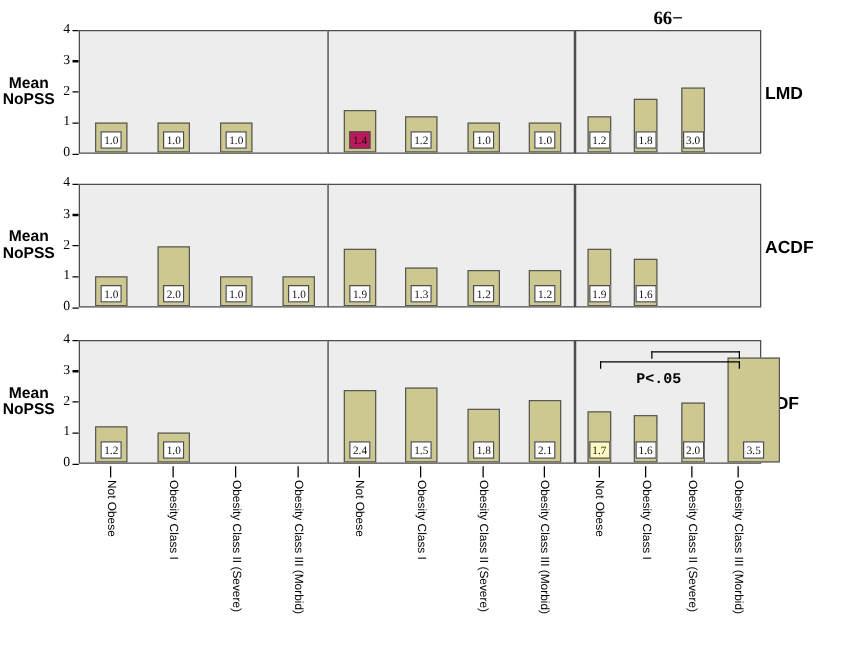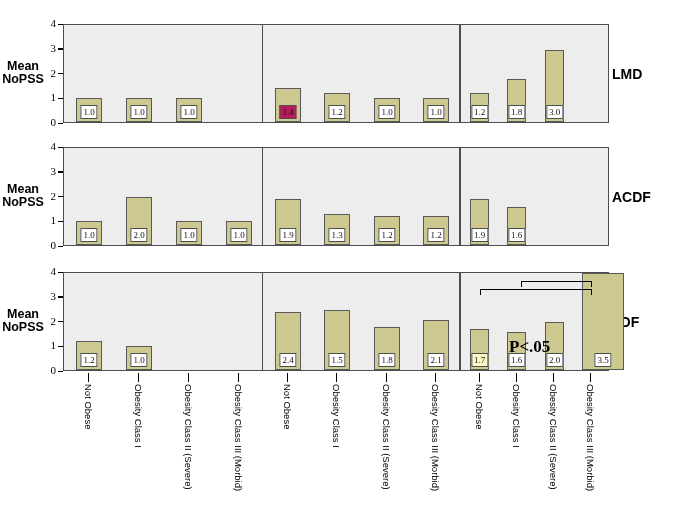--- a/index.html
+++ b/index.html
@@ -152,33 +152,33 @@
   
   .sig-bracket {
     position: absolute;
     border: 1.3px solid #000;
     border-bottom: none;
     box-sizing: border-box;
     background: transparent;
   }
   .sig-text {
     position: absolute;
-    font-family: Liberation Serif, serif;
+    font-family: Liberation Mono, monospace;
     font-weight: bold;
-    font-size: 17px;
+    font-size: 12px;
     line-height: 16px;
     color: #000;
     white-space: nowrap;
-    margin-top: 44px;
   }
 </style>
 </head>
 <body>
 
 <div id="chart-root">
+    <div class="col-header" style="left: 460px; width: 149px;">66−</div>
     <div class="row-label" style="top: 65.5px;">LMD</div>
     <div class="row-label" style="top: 188.5px;">ACDF</div>
     <div class="row-label" style="top: 313.5px;">LDF</div>
     <div class="y-title" style="top: 59.5px;">
       <span>Mean</span>
       <span>NoPSS</span>
     </div>
     <div class="y-axis" style="left: 41px; top: 24px; height: 99px;">
       <div class="y-tick" style="top: 99px;">
         <div class="tick-line"></div>
@@ -283,21 +283,21 @@
       </div>
     </div>
     <div class="panel" style="left: 460px; top: 24px; width: 149px; height: 99px;">
       <div class="plotarea">
         <div class="bar" style="left: 9px; width: 19px; height: 29px; background: rgb(205, 200, 143); border-color: rgb(89, 89, 89);">
           <div class="bar-value" style="background: rgb(255, 255, 255);">1.2</div>
         </div>
         <div class="bar" style="left: 46px; width: 19px; height: 43px; background: rgb(205, 200, 143); border-color: rgb(89, 89, 89);">
           <div class="bar-value" style="background: rgb(255, 255, 255);">1.8</div>
         </div>
-        <div class="bar" style="left: 84px; width: 19px; height: 72px; background: rgb(205, 200, 143); border-color: rgb(89, 89, 89);">
+        <div class="bar" style="left: 84px; width: 19px; height: 52px; background: rgb(205, 200, 143); border-color: rgb(89, 89, 89);">
           <div class="bar-value" style="background: rgb(255, 255, 255);">3.0</div>
         </div>
       </div>
     </div>
     <div class="panel" style="left: 63px; top: 147px; width: 200px; height: 99px;">
       <div class="plotarea">
         <div class="bar" style="left: 12px; width: 26px; height: 24px; background: rgb(205, 200, 143); border-color: rgb(89, 89, 89);">
           <div class="bar-value" style="background: rgb(255, 255, 255);">1.0</div>
         </div>
         <div class="bar" style="left: 62px; width: 26px; height: 48px; background: rgb(205, 200, 143); border-color: rgb(89, 89, 89);">
@@ -367,21 +367,21 @@
       <div class="plotarea">
         <div class="bar" style="left: 9px; width: 19px; height: 41px; background: rgb(205, 200, 143); border-color: rgb(89, 89, 89);">
           <div class="bar-value" style="background: #fef9c3;">1.7</div>
         </div>
         <div class="bar" style="left: 46px; width: 19px; height: 38px; background: rgb(205, 200, 143); border-color: rgb(89, 89, 89);">
           <div class="bar-value" style="background: rgb(255, 255, 255);">1.6</div>
         </div>
         <div class="bar" style="left: 84px; width: 19px; height: 48px; background: rgb(205, 200, 143); border-color: rgb(89, 89, 89);">
           <div class="bar-value" style="background: rgb(255, 255, 255);">2.0</div>
         </div>
-        <div class="bar" style="left: 121px; width: 19px; height: 97px; background: rgb(205, 200, 143); border-color: rgb(89, 89, 89); padding-left: 40px;">
+        <div class="bar" style="left: 121px; width: 19px; height: 84px; background: rgb(205, 200, 143); border-color: rgb(89, 89, 89); padding-left: 40px;">
           <div class="bar-value" style="background: rgb(255, 255, 255);">3.5</div>
         </div>
         <div class="sig-bracket" style="left: 19px; width: 112px; top: 16px; height: 6px;"></div>
         <div class="sig-bracket" style="left: 60px; width: 71px; top: 8px; height: 6px;"></div>
         <div class="sig-text" style="left: 48px; top: 22px;">P&lt;.05</div>
       </div>
     </div>
     <div class="x-tick" style="left: 88px; top: 373px;"></div>
     <div class="x-label" style="left: 93px; top: 384px; width: 130px;">Not Obese</div>
     <div class="x-tick" style="left: 138px; top: 373px;"></div>

